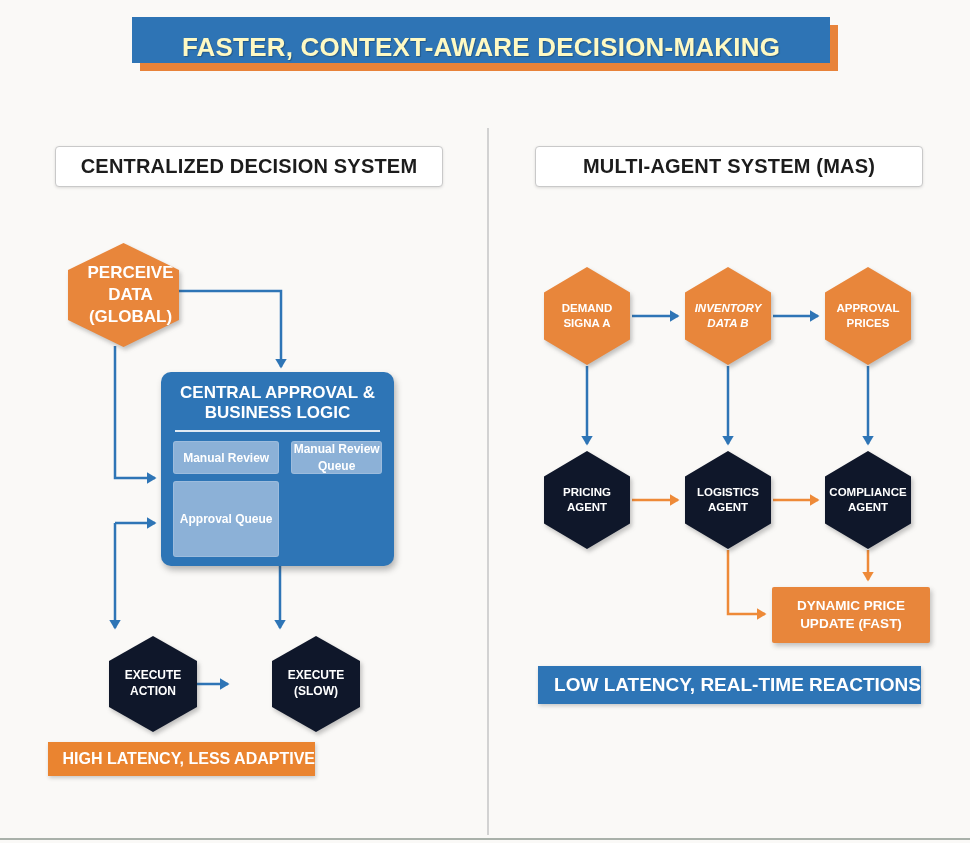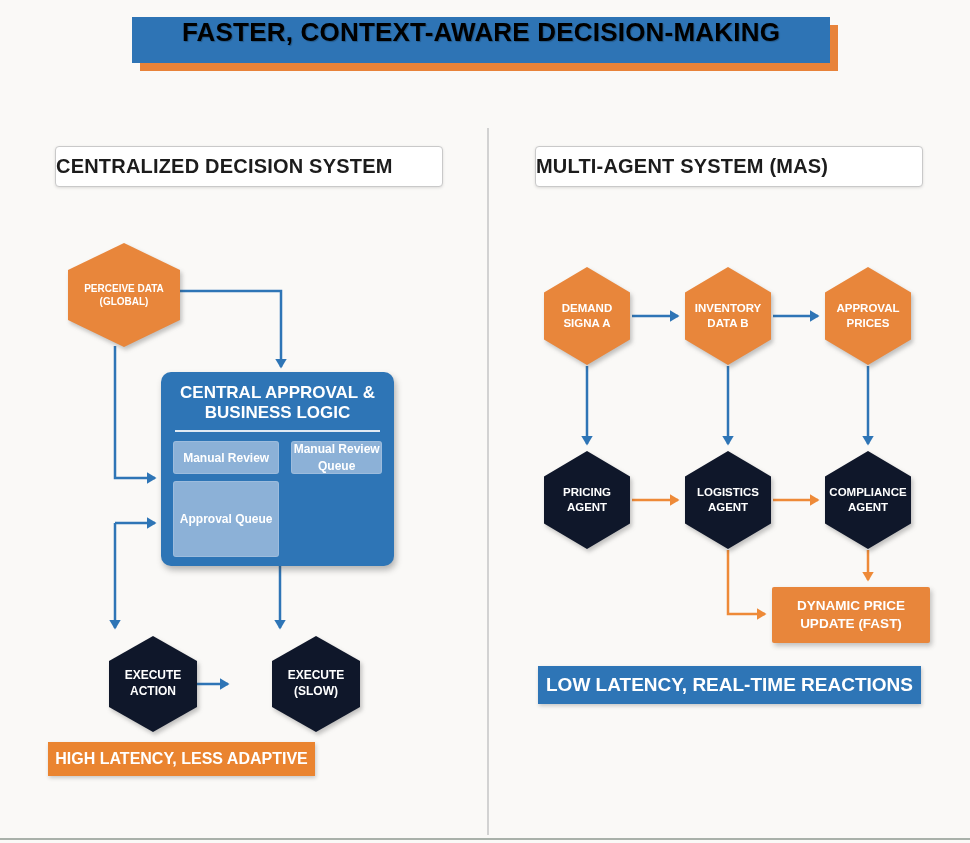--- a/index.html
+++ b/index.html
@@ -8,49 +8,49 @@
     background:#faf9f7;
     font-family:"Liberation Sans","DejaVu Sans",sans-serif;
     -webkit-font-smoothing:antialiased;
   }
   .abs{position:absolute;}
 
   
   .title-shadow{left:140px;top:25px;width:698px;height:46px;background:#e8833a;}
   .title-banner{
     left:132px;top:17px;width:698px;height:46px;background:#2e74b5;
-    display:flex;align-items:flex-start;justify-content:center;
-    color:#000000;font-size:26px;font-weight:bold;letter-spacing:.2px;
+    display:flex;align-items:flex-end;justify-content:center;
+    color:#fef9c3;font-size:26px;font-weight:bold;letter-spacing:.2px;
     text-shadow:1px 1px 1px rgba(0,0,0,.25);
   }
 
   
   .section-header{
     width:386px;height:39px;background:#ffffff;border:1px solid #c9c9c9;border-radius:4px;
-    display:flex;align-items:center;
+    display:flex;align-items:center;justify-content:center;
     color:#1c1c1c;font-size:20px;font-weight:bold;letter-spacing:.2px;
     box-shadow:0 1px 3px rgba(0,0,0,.12);
   }
   .hdr-left{left:55px;top:146px;}
   .hdr-right{left:535px;top:146px;}
 
   
   .divider{left:487px;top:128px;width:2px;height:707px;background:#d2d2d2;}
   .bottom-rule{left:0;top:838px;width:970px;height:2px;background:#a9b1aa;}
 
   
   .hex{
     clip-path:polygon(50% 0%,100% 26%,100% 74%,50% 100%,0% 74%,0% 26%);
     display:flex;align-items:center;justify-content:center;text-align:center;
     color:#ffffff;font-weight:bold;line-height:1.3;
   }
   .hex-wrap{filter:drop-shadow(2px 3px 2px rgba(60,60,60,.3));}
   .hex-orange{background:#e8863b;}
   .hex-blue{background:#0f172a;}
-  .hex-lg{width:112px;height:104px;font-size:10px;}
+  .hex-lg{width:97px;height:104px;font-size:17px;padding-left:14px;}
   .hex-md{width:88px;height:96px;font-size:12px;margin-left:37px;}
   .hex-sm{width:86px;height:98px;font-size:11.5px;}
   .hex span{padding:0 7px;}
 
   
   .central-box{
     left:161px;top:372px;width:233px;height:194px;background:#2e75b6;border-radius:10px;
     box-shadow:2px 4px 6px rgba(50,50,50,.35);color:#fff;
   }
   .central-title{
@@ -62,21 +62,21 @@
     gap:7px 12px;padding:0 12px;
   }
   .sub-box{
     background:#8cb1d7;border-radius:3px;display:flex;align-items:center;justify-content:center;
     text-align:center;font-size:12px;font-weight:bold;color:#fff;line-height:1.35;
     box-shadow:inset 0 0 0 1px rgba(255,255,255,.15);
   }
 
   
   .banner{
-    display:flex;align-items:center;justify-content:center;color:#fff;font-weight:bold;
+    display:flex;align-items:center;justify-content:flex-end;color:#fff;font-weight:bold;
     box-shadow:1px 2px 4px rgba(0,0,0,.2);
   }
   .banner-high{left:48px;top:742px;width:267px;height:34px;background:#ea8430;font-size:16px;}
   .banner-low{left:538px;top:666px;width:383px;height:38px;background:#2e75b6;font-size:19px;}
 
   
   .dynamic-box{
     left:772px;top:587px;width:158px;height:56px;background:#e8863b;border-radius:2px;
     display:flex;align-items:center;justify-content:center;text-align:center;
     color:#fff;font-size:13.5px;font-weight:bold;line-height:1.35;
@@ -164,21 +164,21 @@
 
 <div class="abs banner banner-high">
   <span>HIGH LATENCY, LESS ADAPTIVE</span>
 </div>
 
 <div class="abs hex-wrap" style="left:544px;top:267px;">
   <div class="hex hex-orange hex-sm">
     <span>DEMAND SIGNA A</span>
   </div>
 </div>
-<div class="abs hex-wrap" style="left:685px;top:267px;">
+<div class="abs hex-wrap" style="left:685px;top:267px;font-style:italic;">
   <div class="hex hex-orange hex-sm">
     <span>INVENTORY DATA B</span>
   </div>
 </div>
 <div class="abs hex-wrap" style="left:825px;top:267px;">
   <div class="hex hex-orange hex-sm">
     <span>APPROVAL PRICES</span>
   </div>
 </div>
 

